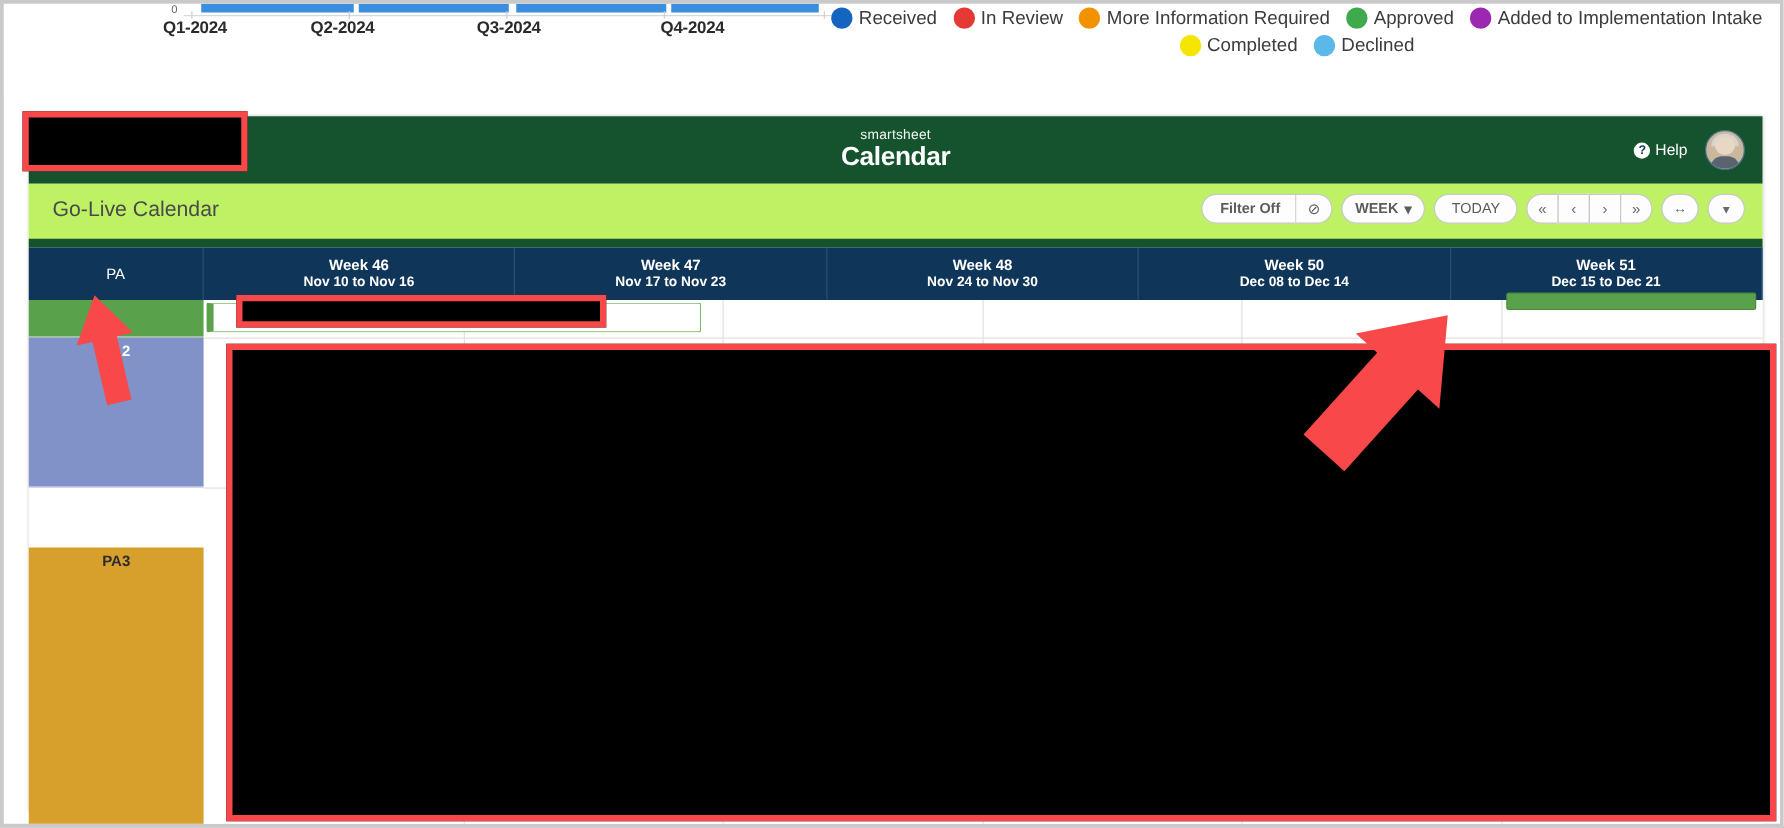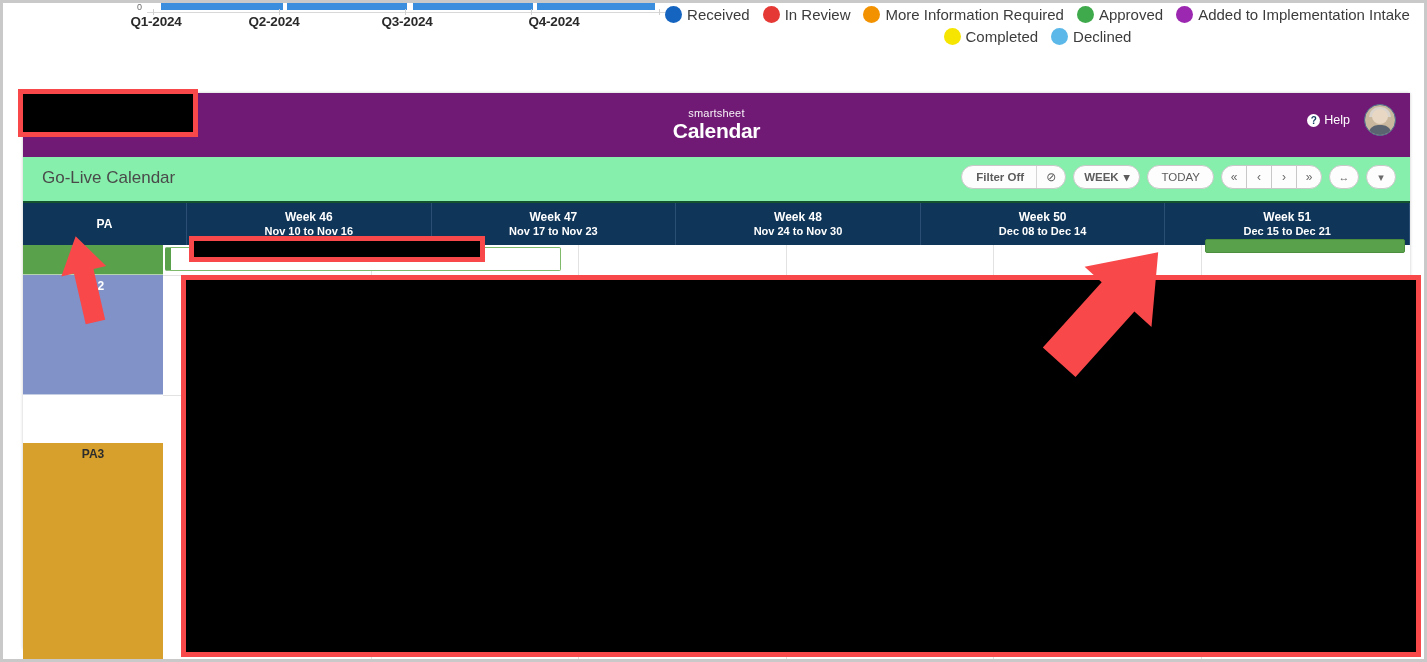--- a/index.html
+++ b/index.html
@@ -97,22 +97,22 @@
   
   #app {
     position: absolute;
     left: 20px; top: 90px;
     width: 1387px; height: 556px;
     background: #ffffff;
     box-shadow: 0 0 3px rgba(0,0,0,.22);
   }
   #appbar {
     position: relative;
-    height: 64px;
-    background: #701a75;
+    height: 54px;
+    background: #14532d;
     display: flex;
     align-items: center;
     justify-content: center;
   }
   #logo {
     text-align: center;
     line-height: 1.05;
     color: #ffffff;
   }
   #logo .brand {
@@ -178,22 +178,22 @@
     left: 3px; bottom: 0;
     width: 24px; height: 10px;
     border-radius: 10px 10px 0 0;
     background: #5a6470;
   }
 
   
   #titlebar {
     position: relative;
     height: 44px;
-    background: #86efac;
-    border-bottom: 2px solid #14532d;
+    background: #bef264;
+    border-bottom: 7px solid #14532d;
   }
   #cal-title {
     position: absolute;
     left: 19px; top: 11px;
     font-size: 17px;
     color: #4a4a4a;
   }
   #date-range {
     position: absolute;
     left: 0; right: 0; top: 16px;
@@ -280,21 +280,21 @@
   .colhead {
     color: #ffffff;
     display: flex;
     flex-direction: column;
     align-items: center;
     justify-content: center;
     line-height: 1.25;
     border-right: 1px solid #2b4f74;
     box-sizing: border-box;
   }
-  .colhead.pa { width: 164px; font-size: 12px; font-weight: bold; align-items: center; }
+  .colhead.pa { width: 140px; font-size: 12px; font-weight: normal; align-items: center; }
   .colhead.week { flex: 1; }
   .colhead .wk { font-size: 12px; font-weight: bold; }
   .colhead .wkdates { font-size: 11px; font-weight: bold; }
 
   #grid-body {
     position: relative;
     display: flex;
     height: 424px;
   }
   #pa-column {

